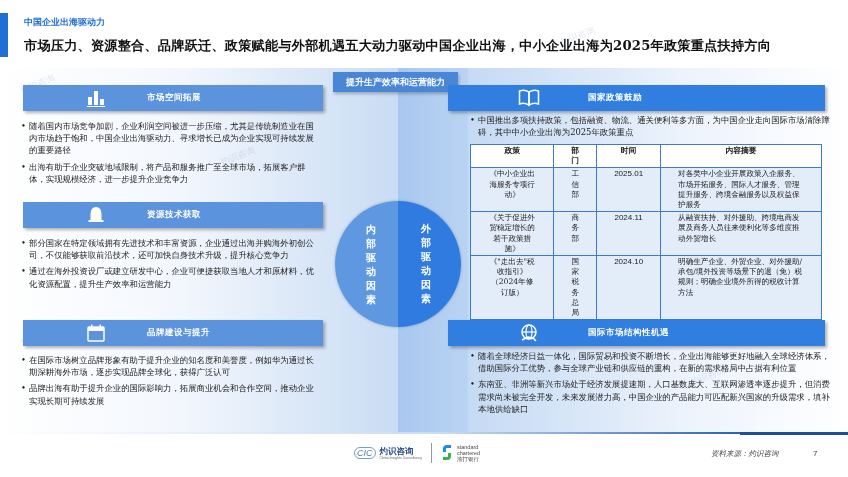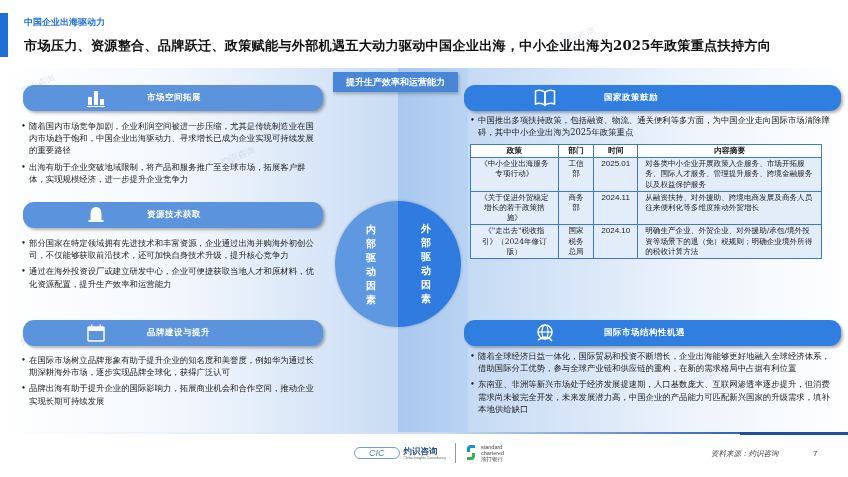--- a/index.html
+++ b/index.html
@@ -16,56 +16,56 @@
   .right-bg { position: absolute; left: 398px; top: 0; width: 70px; height: 364px;
     background: linear-gradient(90deg, #a9c8ef 0%, #b9d3f2 100%); }
   .right-bg2 { position: absolute; left: 468px; top: 0; width: 380px; height: 364px;
     background: linear-gradient(90deg, #c5daf4 0%, #eef4fc 60%, #ffffff 100%); }
 
   .center-header { position: absolute; left: 333px; top: 72px; width: 125px; height: 20px;
     background: #4a86d6; color: #fff; font-size: 9px; font-weight: bold; text-align: center; line-height: 20px;
     box-shadow: 1px 2px 3px rgba(0,0,0,0.25); }
 
   .section-header { position: absolute; height: 26px; background: #4a8ad8; color: #fff;
-    box-shadow: 2px 2px 3px rgba(0,0,0,0.3); display: flex; align-items: center; border-radius: 11px; }
+    box-shadow: 2px 2px 3px rgba(0,0,0,0.3); display: flex; align-items: center; }
   .section-header.left { left: 23px; width: 300px; background: #5b93dc; }
-  .section-header.right { left: 464px; width: 377px; background: #2f7ee0; }
+  .section-header.right { left: 448px; width: 377px; background: #2f7ee0; }
   .section-header .icon { width: 22px; height: 20px; margin-left: 62px; display: flex; align-items: center; justify-content: center; }
   .section-header.right .icon { margin-left: 70px; }
   .section-header .label { font-size: 8.5px; font-weight: bold; margin-left: 40px; letter-spacing: 0.5px; }
   .section-header.right .label { margin-left: 48px; }
 
   .bullets { position: absolute; font-size: 8.4px; line-height: 12.2px; color: #222; }
   .bullets .item { position: relative; padding-left: 8px; margin-bottom: 4px; }
   .bullets .item::before { content: "•"; position: absolute; left: 0; top: 0; }
   .bullets.left { left: 21px; width: 300px; }
   .bullets.right { left: 470px; width: 362px; }
 
   .circle { position: absolute; left: 335px; top: 201px; width: 126px; height: 126px; border-radius: 50%; overflow: hidden;
     box-shadow: 0 0 3px rgba(0,0,0,0.25); }
   .circle .half-l { position: absolute; left: 0; top: 0; width: 63px; height: 126px; background: #5d98e0; }
   .circle .half-r { position: absolute; left: 63px; top: 0; width: 63px; height: 126px; background: #2f7be0; }
   .circle .vtext { position: absolute; top: 22px; width: 14px; font-size: 10px; font-weight: bold; color: #fff; line-height: 14px; text-align: center; word-break: break-all; }
   .circle .vtext.l { left: 29px; }
   .circle .vtext.r { left: 84px; top: 21px; }
 
   table.policy { position: absolute; left: 470px; top: 144px; width: 352px; border-collapse: collapse; font-size: 7.6px; line-height: 10.2px; background: #e3edfa; }
-  table.policy th, table.policy td { border: 1px solid #3b7ad0; padding: 1px 7px; vertical-align: top; }
+  table.policy th, table.policy td { border: 1px solid #3b7ad0; padding: 1px 17px; vertical-align: top; }
   table.policy th { background: #ffffff; font-weight: bold; text-align: center; font-size: 7.8px; }
   table.policy td.c { text-align: center; }
   table.policy td.date { font-family: "Liberation Sans", sans-serif; font-size: 8px; text-align: center; }
   table.policy td.content { text-align: left; }
 
   .footer-line { position: absolute; left: 740px; top: 432px; width: 108px; height: 3px; background: #1d4f9a; }
   .footer-line2 { position: absolute; left: 0; top: 432px; width: 740px; height: 2px;
     background: linear-gradient(90deg, rgba(255,255,255,0) 0%, #c9dbf3 60%, #2d62b0 100%); }
 
   .logos { position: absolute; left: 354px; top: 443px; display: flex; align-items: center; }
   .cic-logo { display: flex; align-items: center; }
-  .cic-mark { font-family: "Liberation Sans", sans-serif; font-size: 9px; color: #5a7fb5; border: 1px solid #7a9cc8; border-radius: 8px; padding: 0 14px; line-height: 10px; font-style: italic; }
+  .cic-mark { font-family: "Liberation Sans", sans-serif; font-size: 9px; color: #5a7fb5; border: 1px solid #7a9cc8; border-radius: 8px; padding: 0 2px; line-height: 10px; font-style: italic; }
   .cic-name { display: flex; flex-direction: column; margin-left: 4px; }
   .cic-name .zh { font-size: 8.5px; color: #2b4f86; font-weight: bold; line-height: 10px; }
   .cic-name .en { font-family: "Liberation Sans", sans-serif; font-size: 3.5px; color: #666; line-height: 4px; }
   .logo-divider { width: 1px; height: 20px; background: #999; margin: 0 9px; }
   .sc-logo { display: flex; align-items: center; }
   .sc-mark { width: 12px; height: 18px; position: relative; }
   .sc-mark .b { position: absolute; left: 2px; top: 1px; width: 8px; height: 7px; border-left: 3px solid #1d8fd8; border-top: 3px solid #1d8fd8; border-radius: 4px 0 0 0; }
   .sc-mark .g { position: absolute; left: 2px; top: 9px; width: 8px; height: 7px; border-right: 3px solid #35b34a; border-bottom: 3px solid #35b34a; border-radius: 0 0 4px 0; }
   .sc-text { font-family: "Liberation Sans", sans-serif; font-size: 5.5px; line-height: 6px; color: #4a4a4a; margin-left: 4px; }
 

